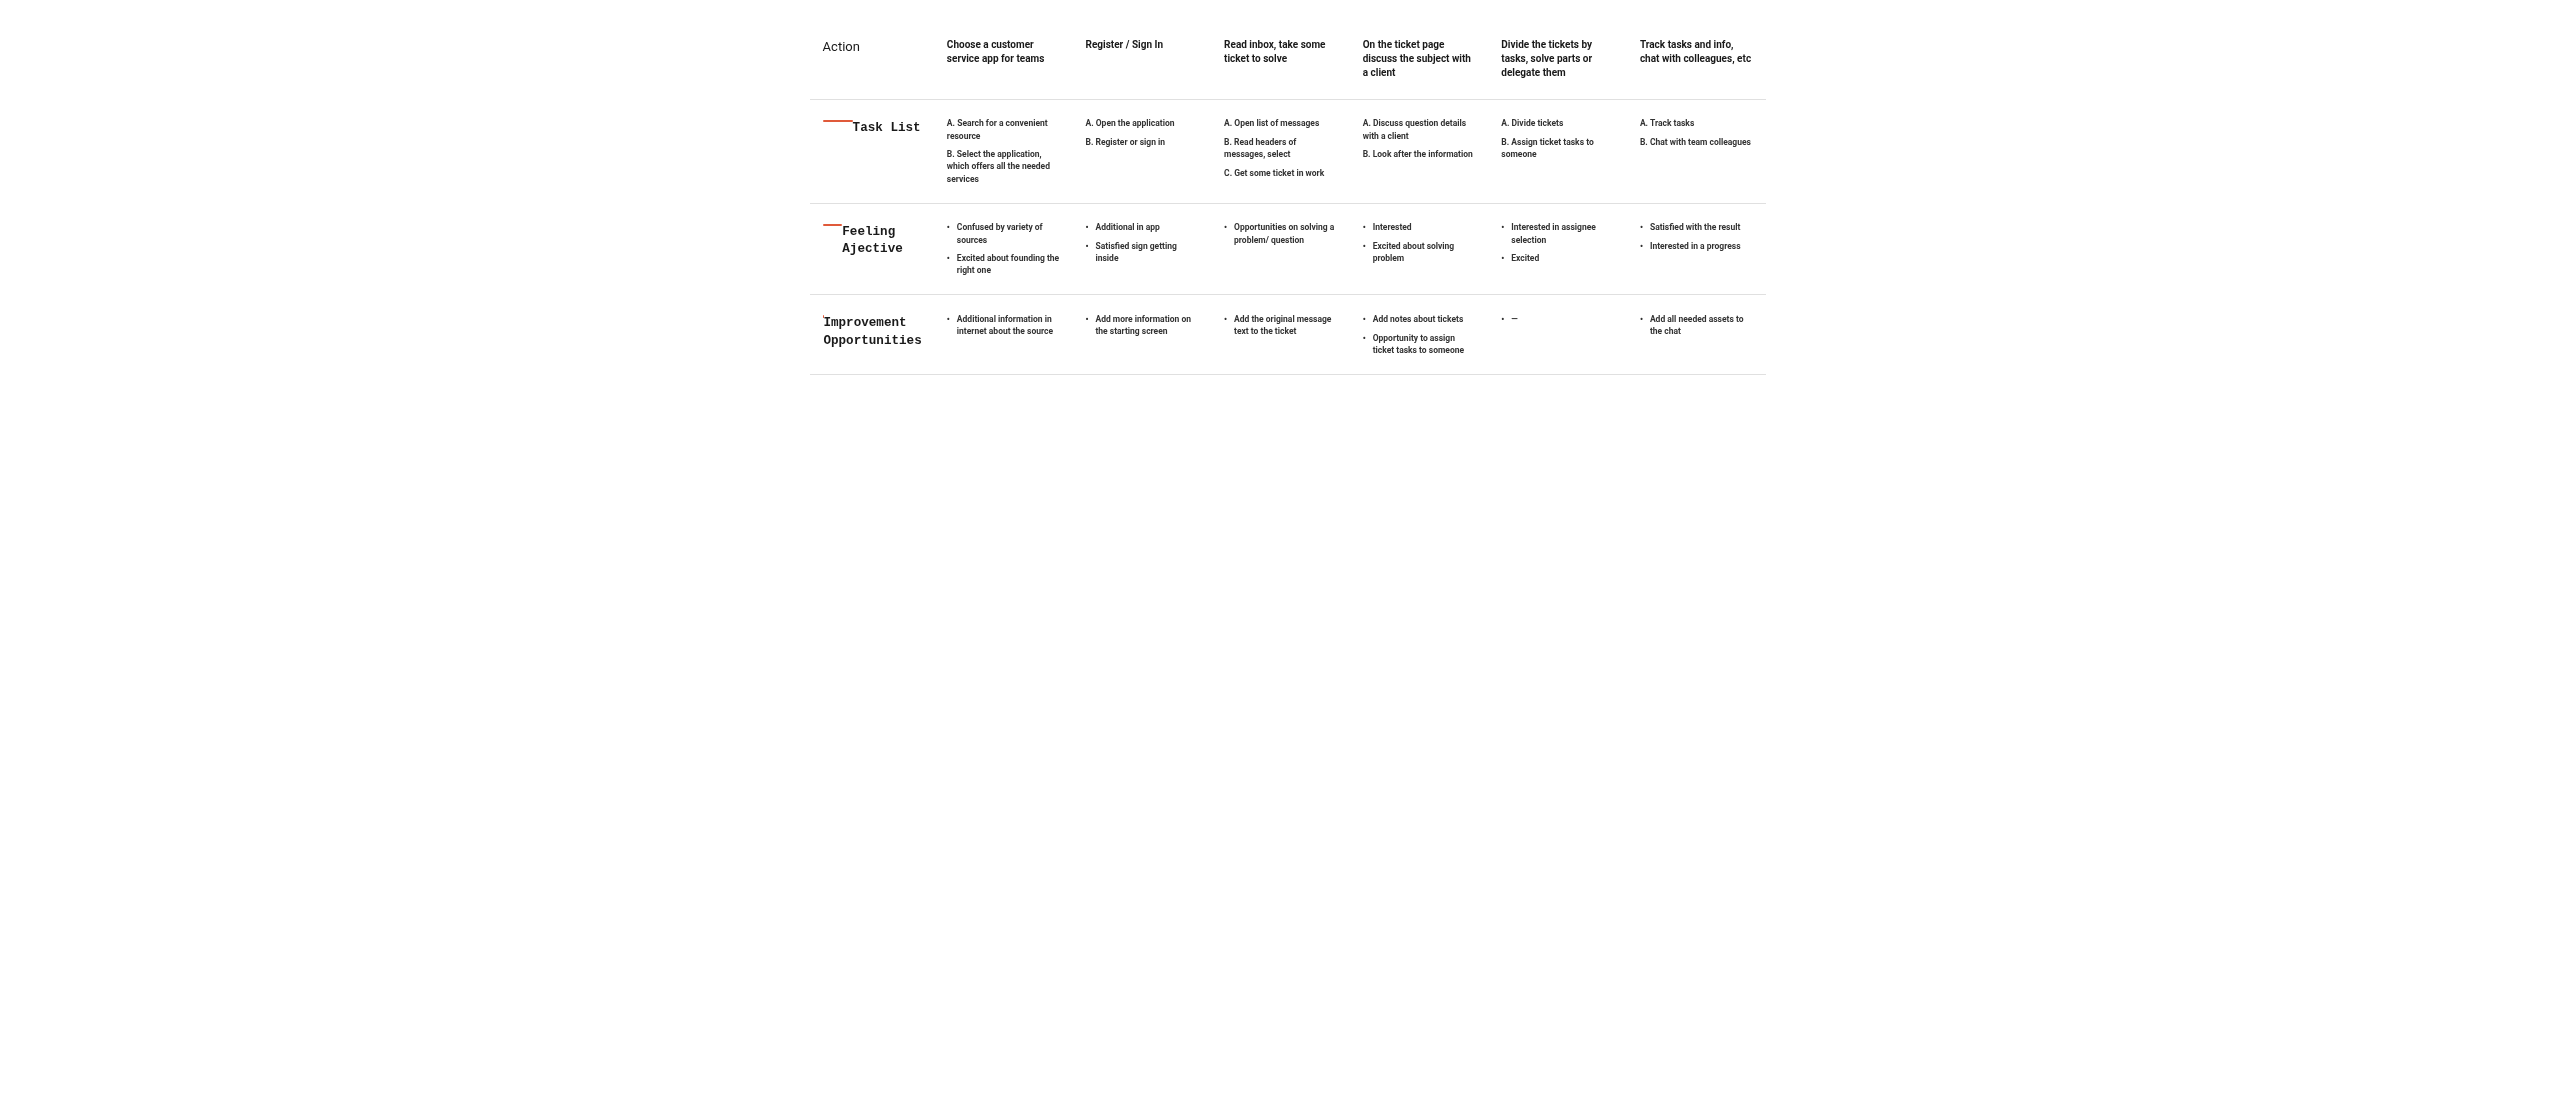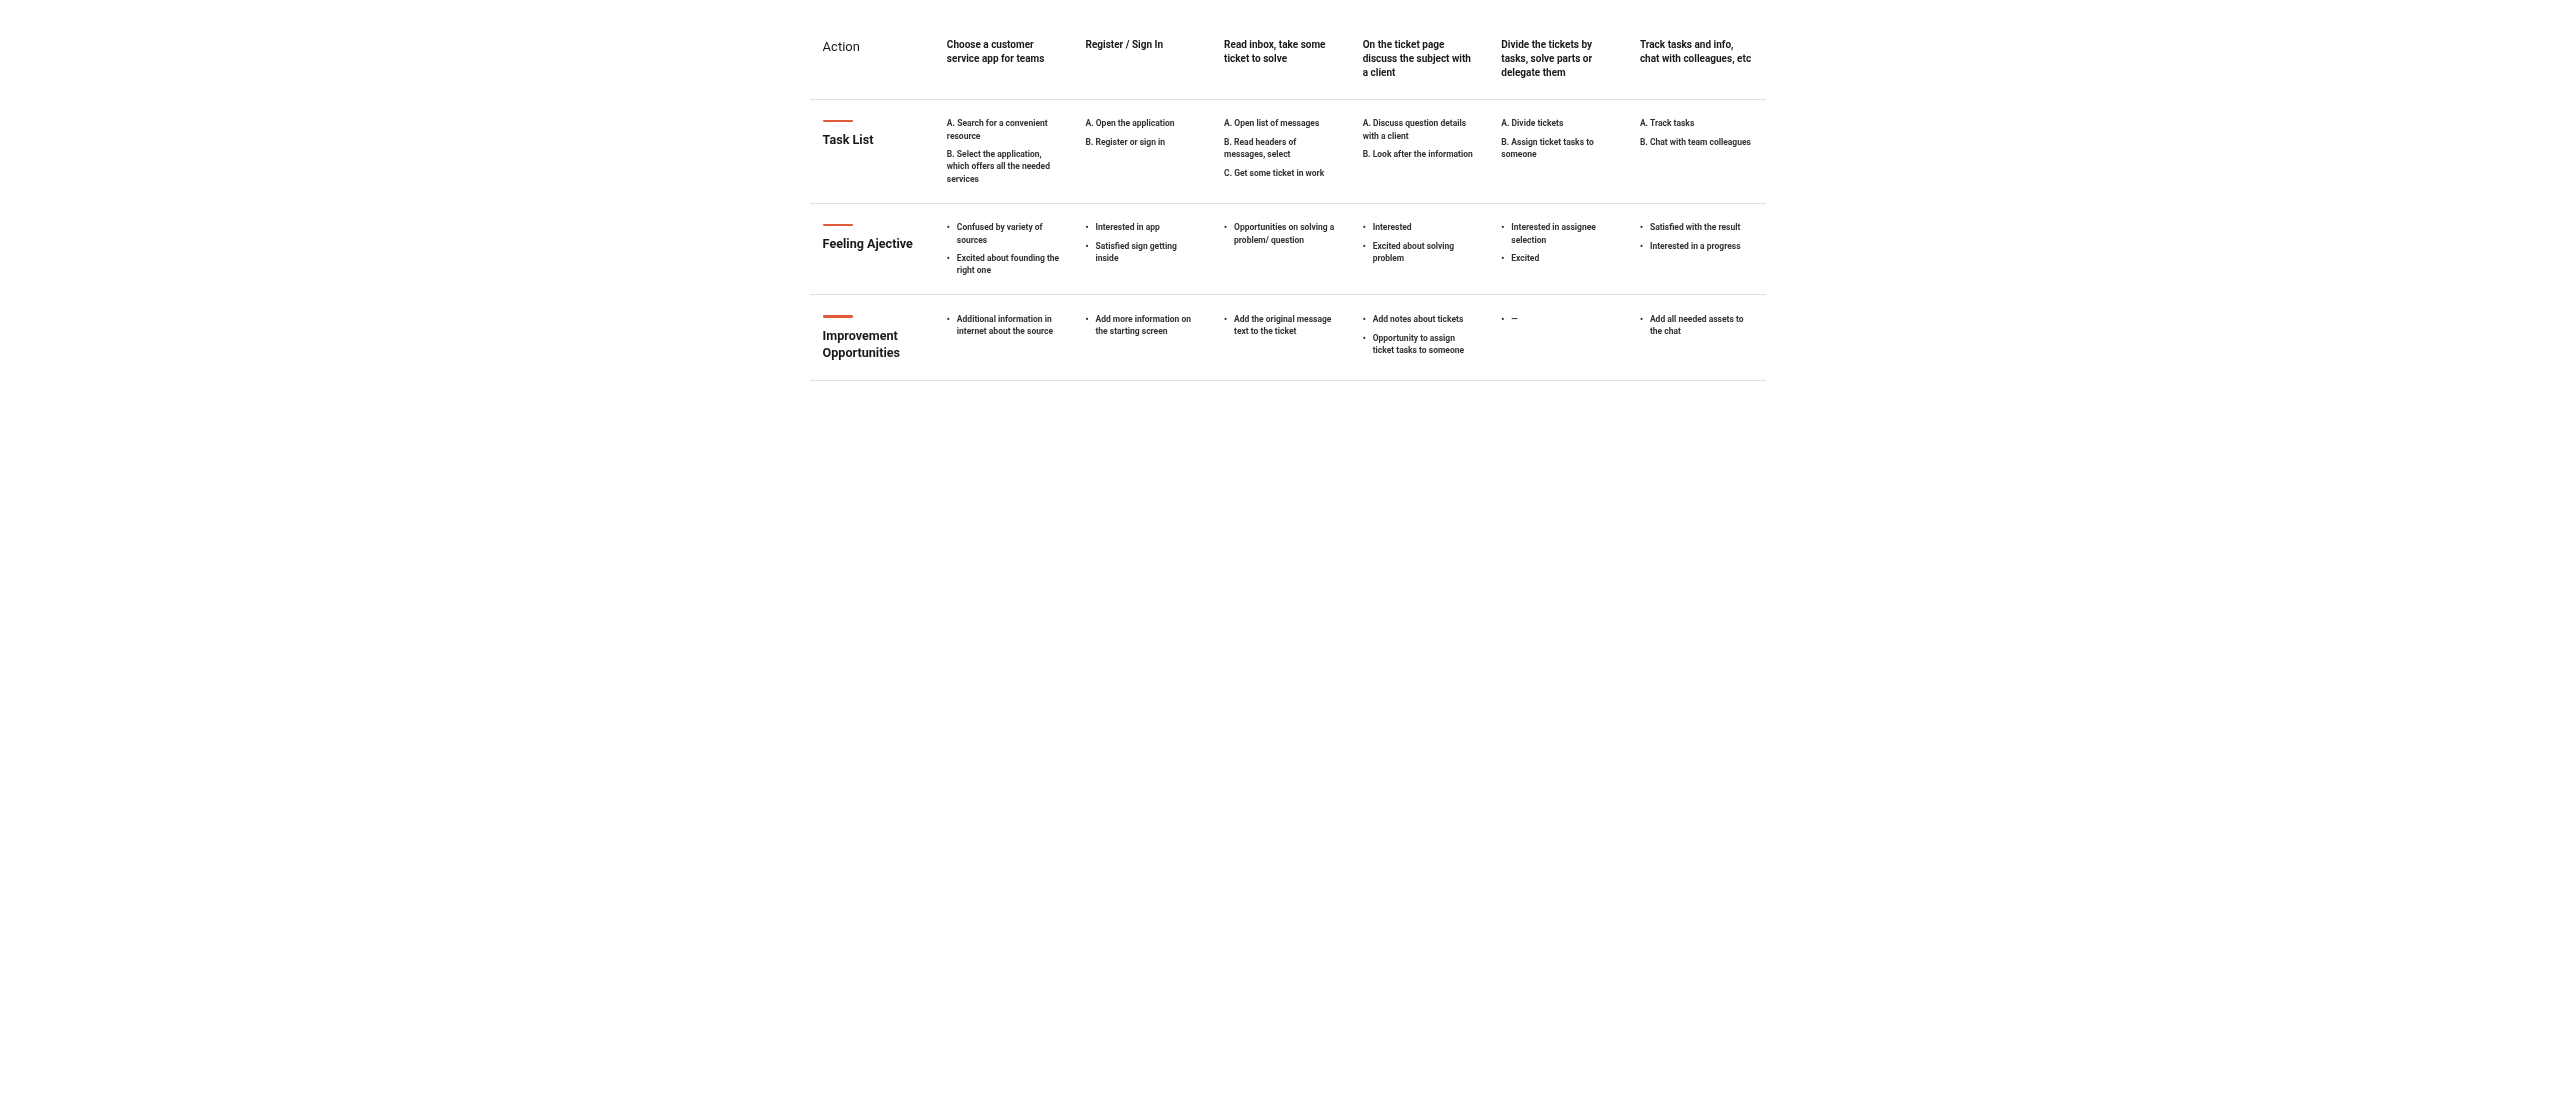--- a/index.html
+++ b/index.html
@@ -60,21 +60,22 @@
 
     tbody tr td:first-child {
       font-size: 12.6px;
       font-weight: 700;
       color: #1a1a1a;
       padding-top: 20px;
     }
 
     .section-label-wrapper {
       display: flex;
-      flex-direction: column;
+      flex-direction: row;
+      font-family: Liberation Mono, monospace;
     }
 
     .red-line {
       width: 30px;
       height: 2.5px;
       background: #e05a3a;
       border-radius: 1.3px;
       margin-bottom: 8.8px;
     }
 
@@ -184,21 +185,21 @@
             </div>
           </td>
           <td>
             <ul class="bullet-list">
               <li>Confused by variety of sources</li>
               <li>Excited about founding the right one</li>
             </ul>
           </td>
           <td>
             <ul class="bullet-list">
-              <li>Interested in app</li>
+              <li>Additional in app</li>
               <li>Satisfied sign getting inside</li>
             </ul>
           </td>
           <td>
             <ul class="bullet-list">
               <li>Opportunities on solving a problem/ question</li>
             </ul>
           </td>
           <td>
             <ul class="bullet-list">

